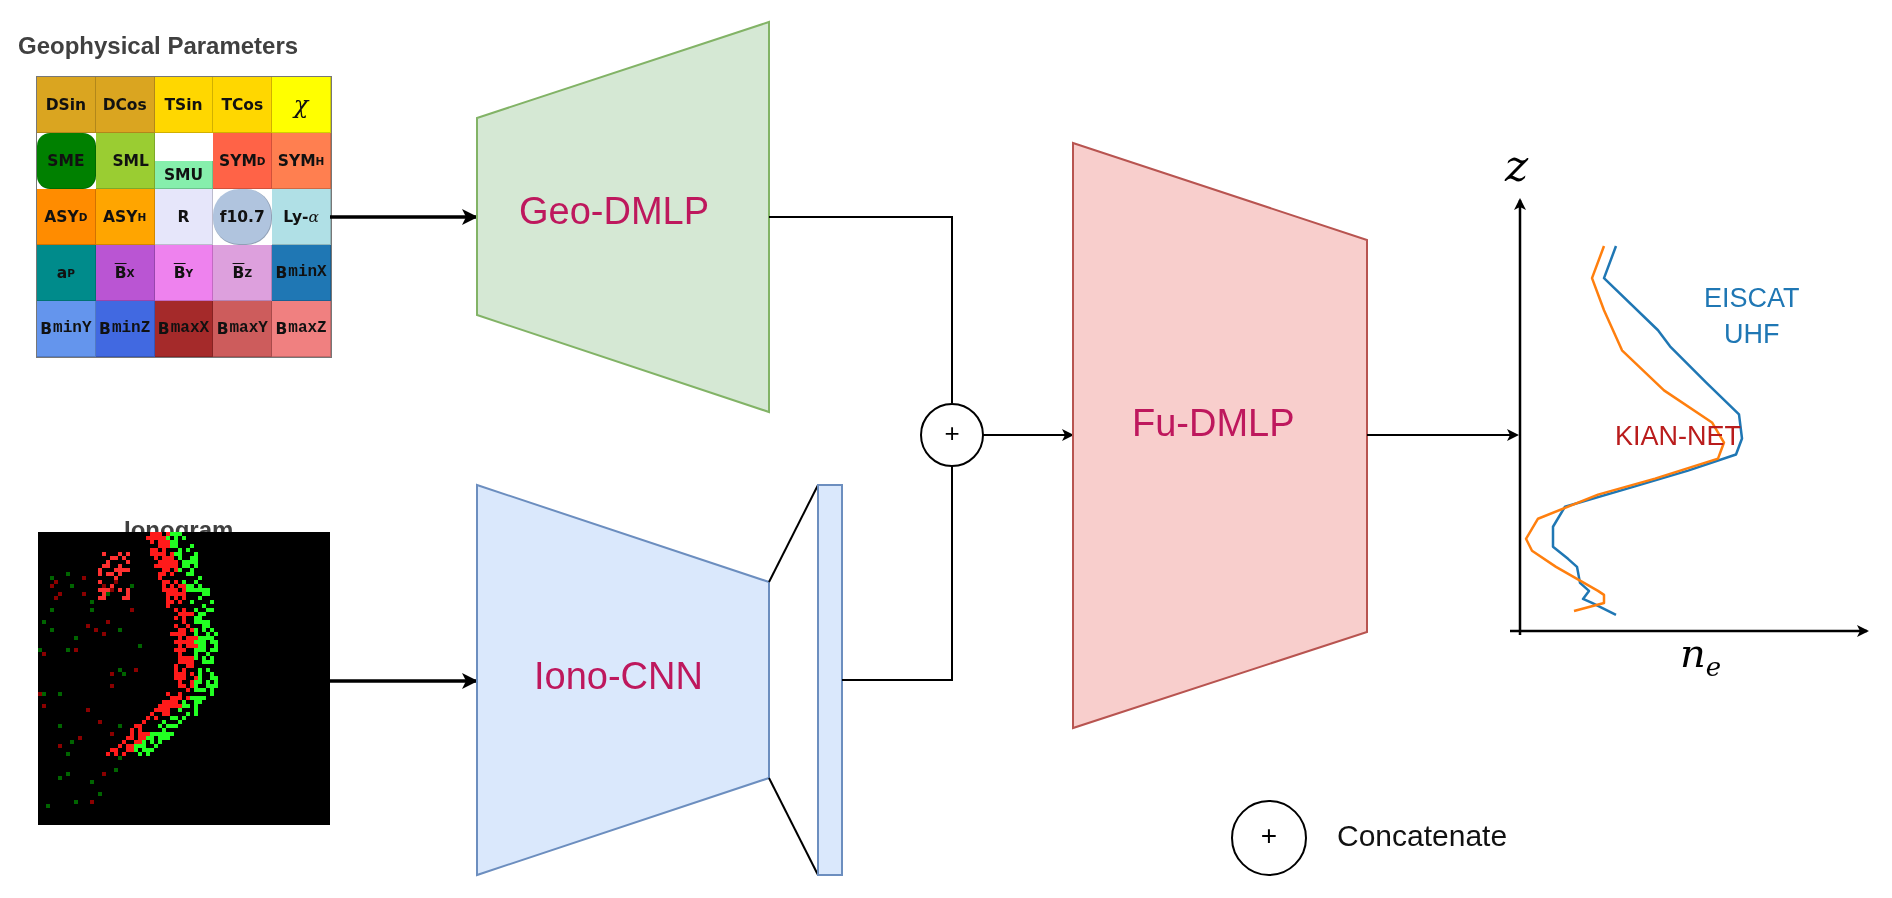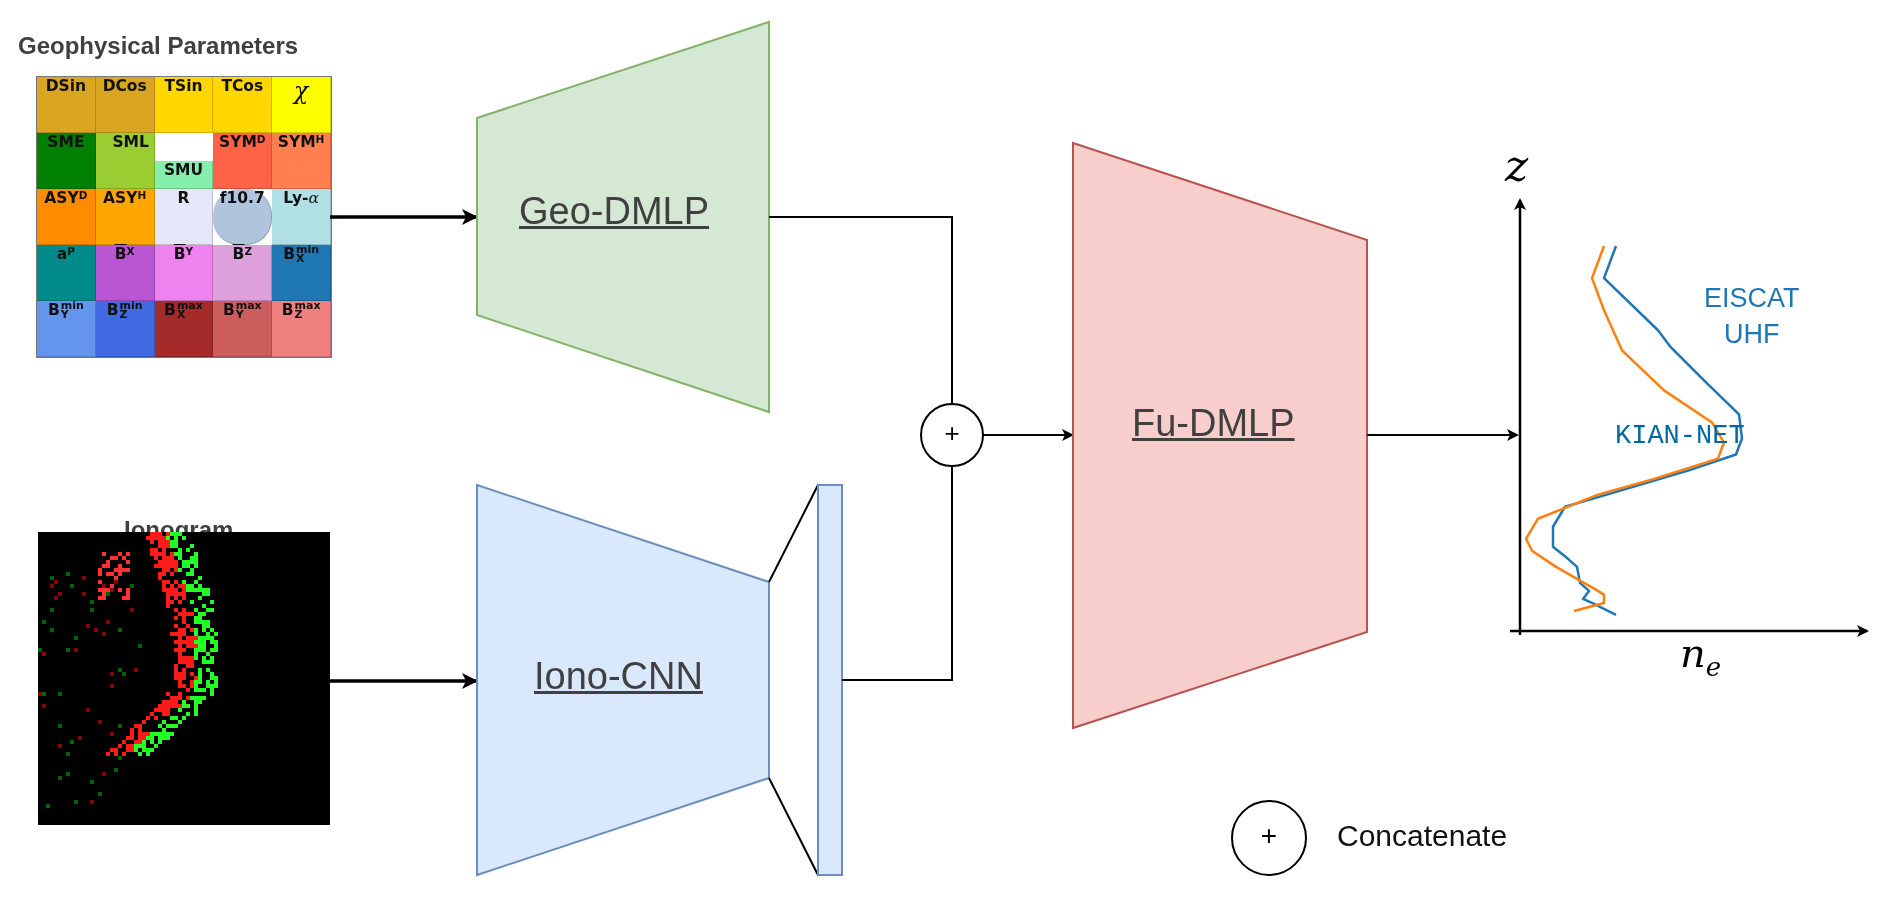--- a/index.html
+++ b/index.html
@@ -2,30 +2,30 @@
 <html><head>
 <meta charset="utf-8">
 <style>
   html, body { margin: 0; padding: 0; background: #ffffff; }
   body { width: 1892px; height: 898px; position: relative; overflow: hidden; font-family: "Liberation Sans", sans-serif; }
   .abs { position: absolute; }
   .section-title { font-weight: bold; font-size: 24px; color: #404040; white-space: nowrap; }
   .grid { position: absolute; left: 36px; top: 76px; width: 294px; height: 280px;
           display: grid; grid-template-columns: repeat(5, 1fr); grid-template-rows: repeat(5, 1fr);
           border: 1px solid #777; }
-  .cell { display: flex; justify-content: center; font-family: "DejaVu Sans", sans-serif;
+  .cell { display: flex; align-items: center; justify-content: center; font-family: "DejaVu Sans", sans-serif;
           font-weight: bold; font-size: 15.5px; color: #111; border-right: 1px solid rgba(0,0,0,0.18);
           border-bottom: 1px solid rgba(0,0,0,0.18); white-space: nowrap; }
   .cell sub, .cell sup { font-size: 10.5px; }
-  .ss { display: inline-flex; flex-direction: column; line-height: 9px; vertical-align: middle; margin-left: 1px; font-size: 11px; }
+  .ss { display: inline-flex; flex-direction: row; line-height: 9px; vertical-align: middle; margin-left: 1px; font-size: 16px; font-family: Liberation Mono, monospace; }
   .bar { text-decoration: overline; }
   .chi { font-family: "DejaVu Serif", serif; font-style: italic; font-weight: normal; font-size: 24px; }
   .greek { font-family: "DejaVu Serif", serif; font-style: italic; font-weight: normal; }
   .ionogram { position: absolute; left: 38px; top: 532px; width: 292px; height: 293px; background: #000; }
-  .block-label { font-size: 38px; color: #404040; white-space: nowrap; text-decoration: underline; }
+  .block-label { font-size: 38px; color: #be185d; white-space: nowrap; }
   .legend-label { font-size: 30px; color: #111; white-space: nowrap; }
   .curve-label { font-size: 27px; white-space: nowrap; }
   .math { font-family: "DejaVu Serif", serif; font-style: italic; color: #000; }
 </style>
 </head>
 <body>
 
 <div class="abs section-title" style="left:18px; top:32px;">Geophysical Parameters</div>
 <div class="grid" id="geo-grid">
     <div class="cell" style="background: rgb(218, 165, 32);">
@@ -36,21 +36,21 @@
     </div>
     <div class="cell" style="background: rgb(255, 215, 0);">
       <span>TSin</span>
     </div>
     <div class="cell" style="background: rgb(255, 215, 0);">
       <span>TCos</span>
     </div>
     <div class="cell" style="background: rgb(255, 255, 0);">
       <span class="chi">χ</span>
     </div>
-    <div class="cell" style="background: rgb(0, 128, 0);">
+    <div class="cell" style="background: rgb(0, 128, 0); border-radius: 13px;">
       <span>SME</span>
     </div>
     <div class="cell" style="background: rgb(154, 205, 50); padding-left: 12px;">
       <span>SML</span>
     </div>
     <div class="cell" style="background: #86efac; margin-top: 28px;">
       <span>SMU</span>
     </div>
     <div class="cell" style="background: rgb(255, 99, 71);">
       <span>SYM</span>
@@ -813,13 +813,13 @@
 <div class="abs" style="left:1254px; top:820px; width:30px; text-align:center; font-size:28px;">+</div>
 <div class="abs legend-label" style="left:1337px; top:819px;">Concatenate</div>
 
 <div class="abs math" style="left:1505px; top:140px; font-size:44px;">z</div>
 <div class="abs math" style="left:1680px; top:630px; font-size:40px;"><span>n</span><sub style="font-size:26px;">e</sub></div>
 
 <div class="abs curve-label" id="eiscat-label" style="left: 1704px; top: 280px; text-align: center; line-height: 36px; color: rgb(31, 119, 180);">
   <div>EISCAT</div>
   <div>UHF</div>
 </div>
-<div class="abs curve-label" id="kian-label" style="left: 1615px; top: 421px; color: #0369a1; font-family: Liberation Mono, monospace;">KIAN-NET</div>
+<div class="abs curve-label" id="kian-label" style="left: 1615px; top: 421px; color: #b91c1c;">KIAN-NET</div>
 
 </body></html>

